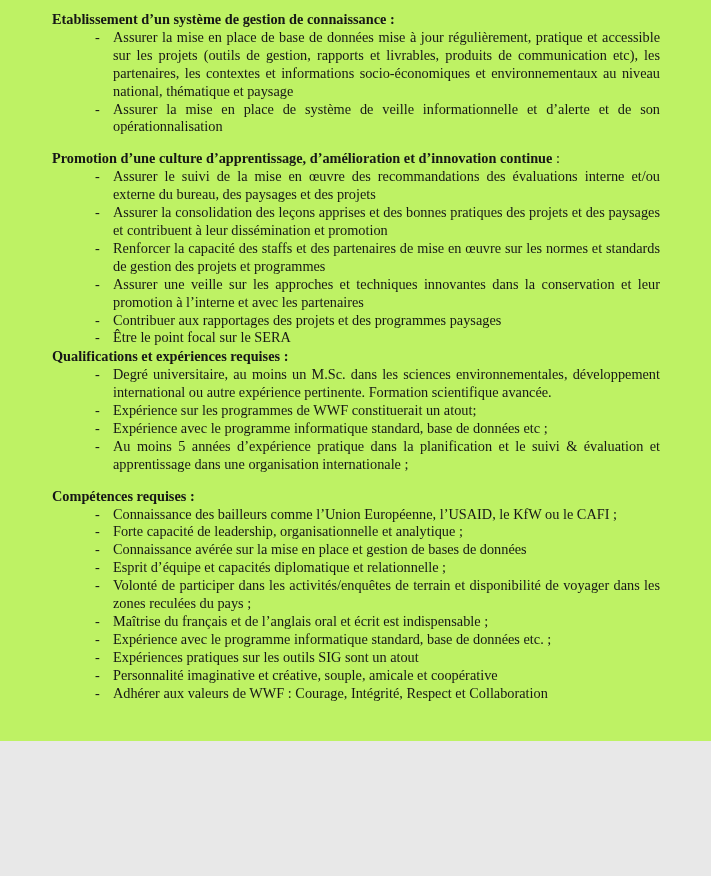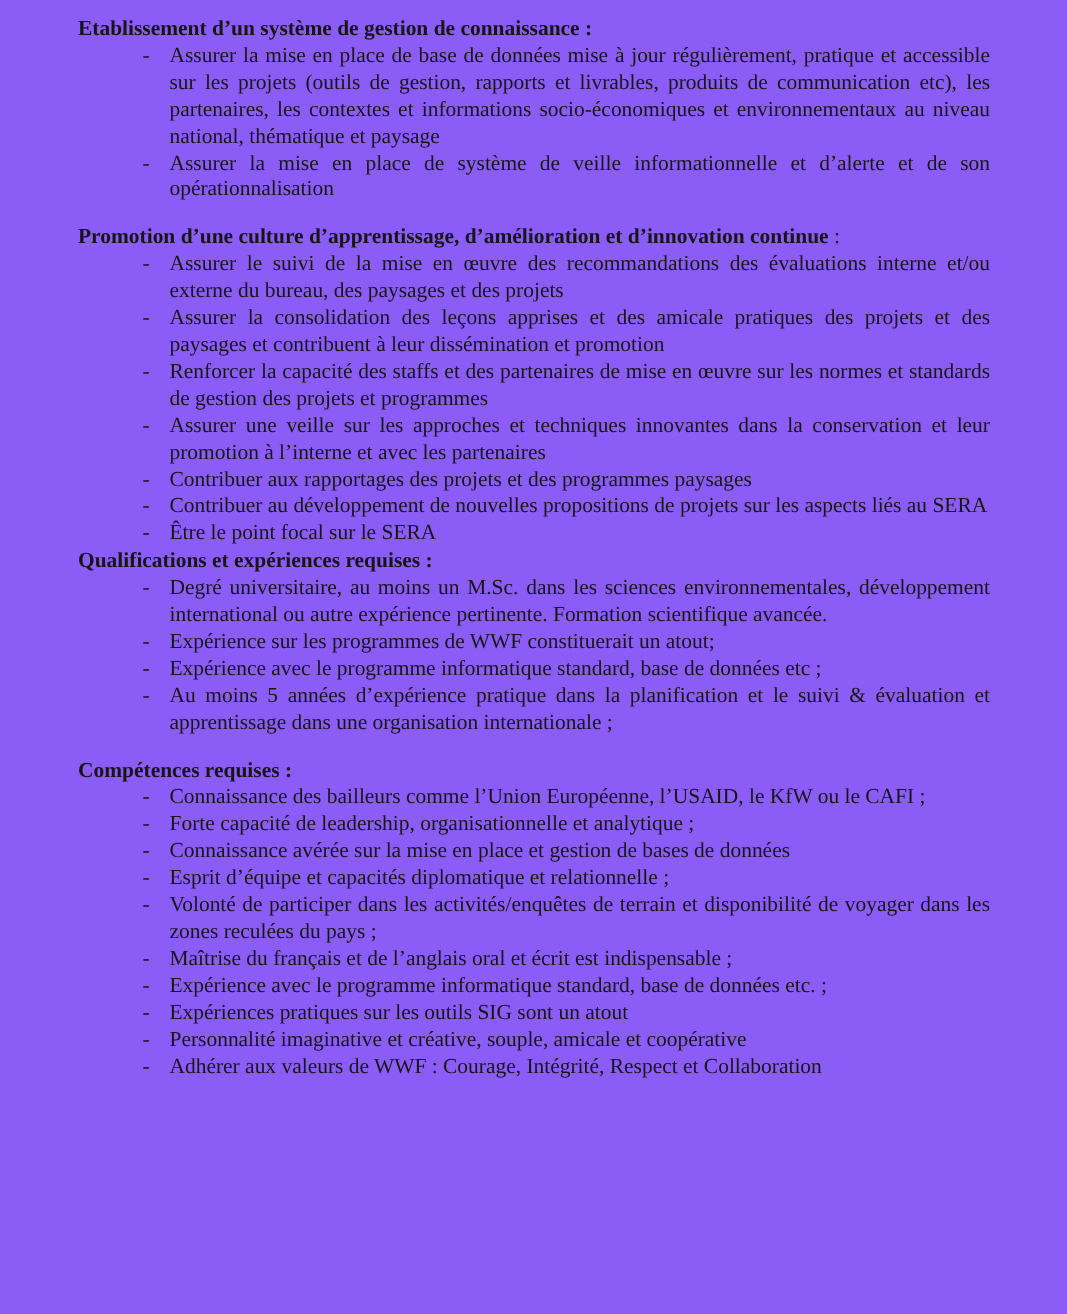--- a/index.html
+++ b/index.html
@@ -1,20 +1,20 @@
 <!DOCTYPE html>
 <html lang="fr"><head>
 <meta charset="utf-8">
 <style>
   html, body { margin: 0; padding: 0; background: #e8e8e8; }
   .page {
     width: 711px;
-    height: 876px;
+    height: 741px;
     margin: 0 auto;
-    background: #8b5cf6;
+    background: #bef264;
     box-sizing: border-box;
     padding: 11px 51px 0 52px;
     overflow: hidden;
     font-family: "Liberation Serif", serif;
     font-size: 14.3px;
     line-height: 17.9px;
     color: #161616;
   }
   h2 {
     font-size: inherit;
@@ -53,25 +53,24 @@
     <ul>
       <li>Assurer la mise en place de base de données mise à jour régulièrement, pratique et accessible sur les projets (outils de gestion, rapports et livrables, produits de communication etc), les partenaires, les contextes et informations socio-économiques et environnementaux au niveau national, thématique et paysage</li>
       <li>Assurer la mise en place de système de veille informationnelle et d’alerte et de son opérationnalisation</li>
     </ul>
   </section>
 
   <section>
     <h2><span>Promotion d’une culture d’apprentissage, d’amélioration et d’innovation continue</span><span class="n"> :</span></h2>
     <ul>
       <li>Assurer le suivi de la mise en œuvre des recommandations des évaluations interne et/ou externe du bureau, des paysages et des projets</li>
-      <li>Assurer la consolidation des leçons apprises et des amicale pratiques des projets et des paysages et contribuent à leur dissémination et promotion</li>
+      <li>Assurer la consolidation des leçons apprises et des bonnes pratiques des projets et des paysages et contribuent à leur dissémination et promotion</li>
       <li>Renforcer la capacité des staffs et des partenaires de mise en œuvre sur les normes et standards de gestion des projets et programmes</li>
       <li>Assurer une veille sur les approches et techniques innovantes dans la conservation et leur promotion à l’interne et avec les partenaires</li>
       <li>Contribuer aux rapportages des projets et des programmes paysages</li>
-      <li>Contribuer au développement de nouvelles propositions de projets sur les aspects liés au SERA</li>
       <li>Être le point focal sur le SERA</li>
     </ul>
   </section>
 
   <h2 class="profil-heading mt-lg"><span></span> <span class="u"></span></h2>
 
   <section>
     <h2 class="mt-lg">Qualifications et expériences requises :</h2>
     <ul>
       <li>Degré universitaire, au moins un M.Sc. dans les sciences environnementales, développement international ou autre expérience pertinente. Formation scientifique avancée.</li>

